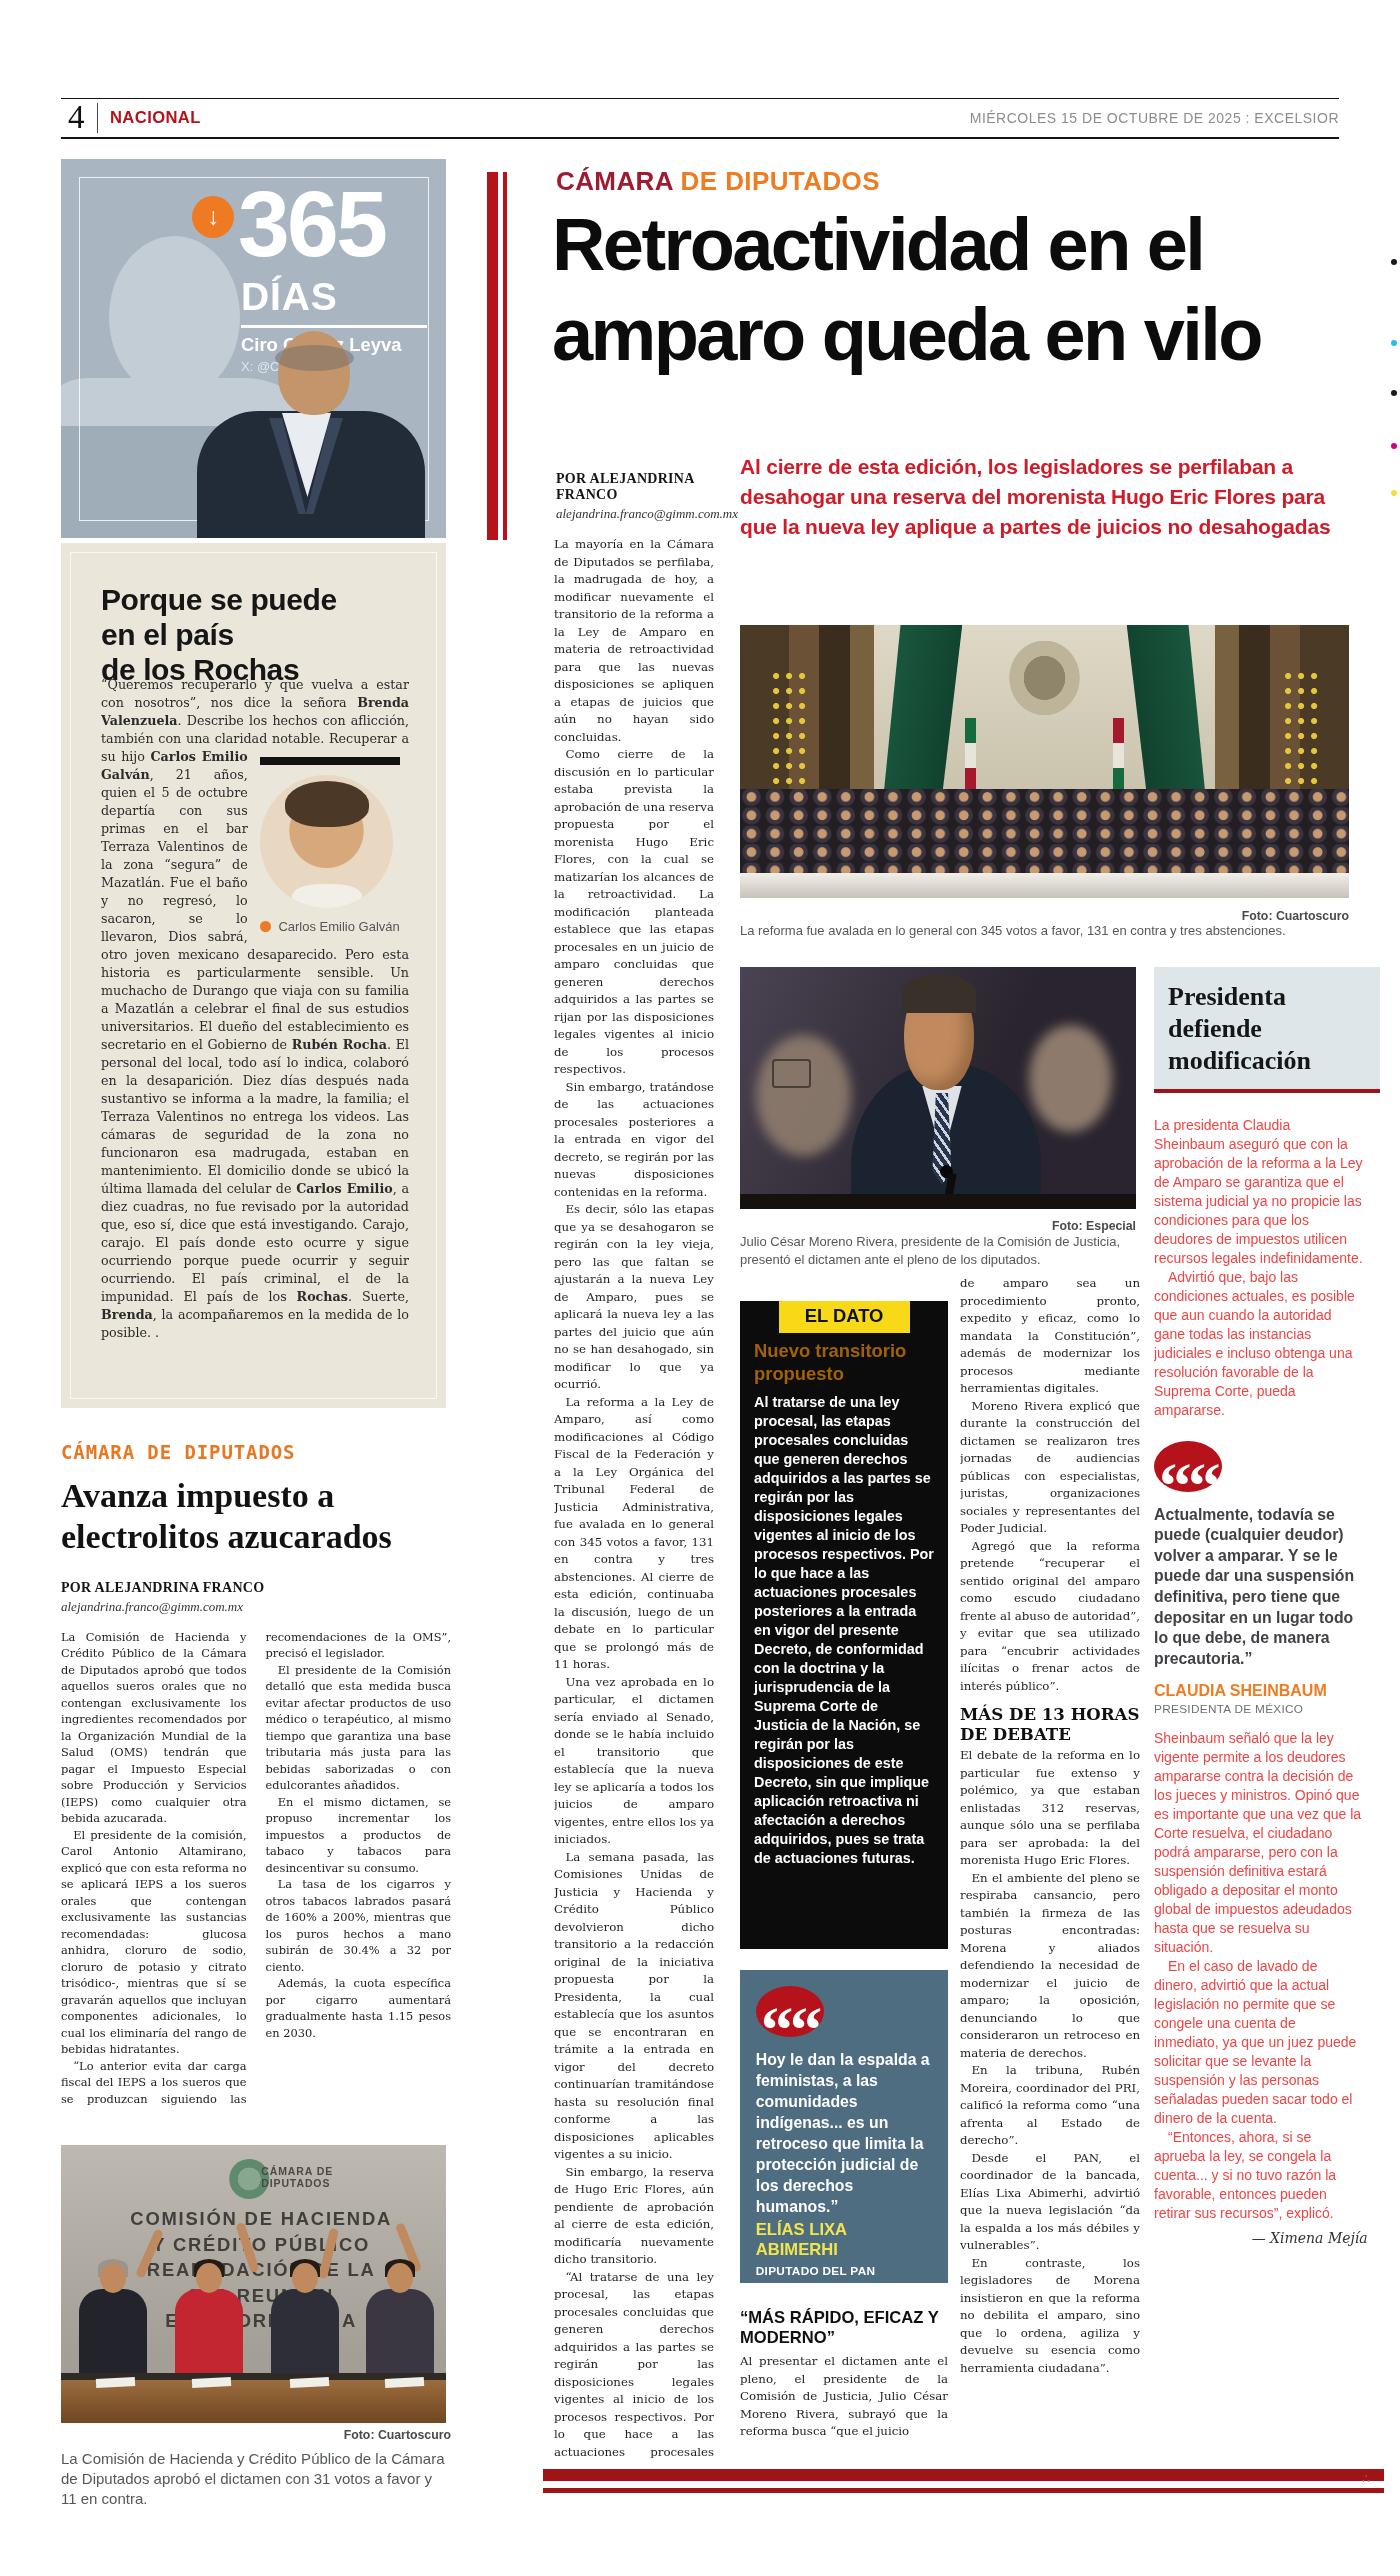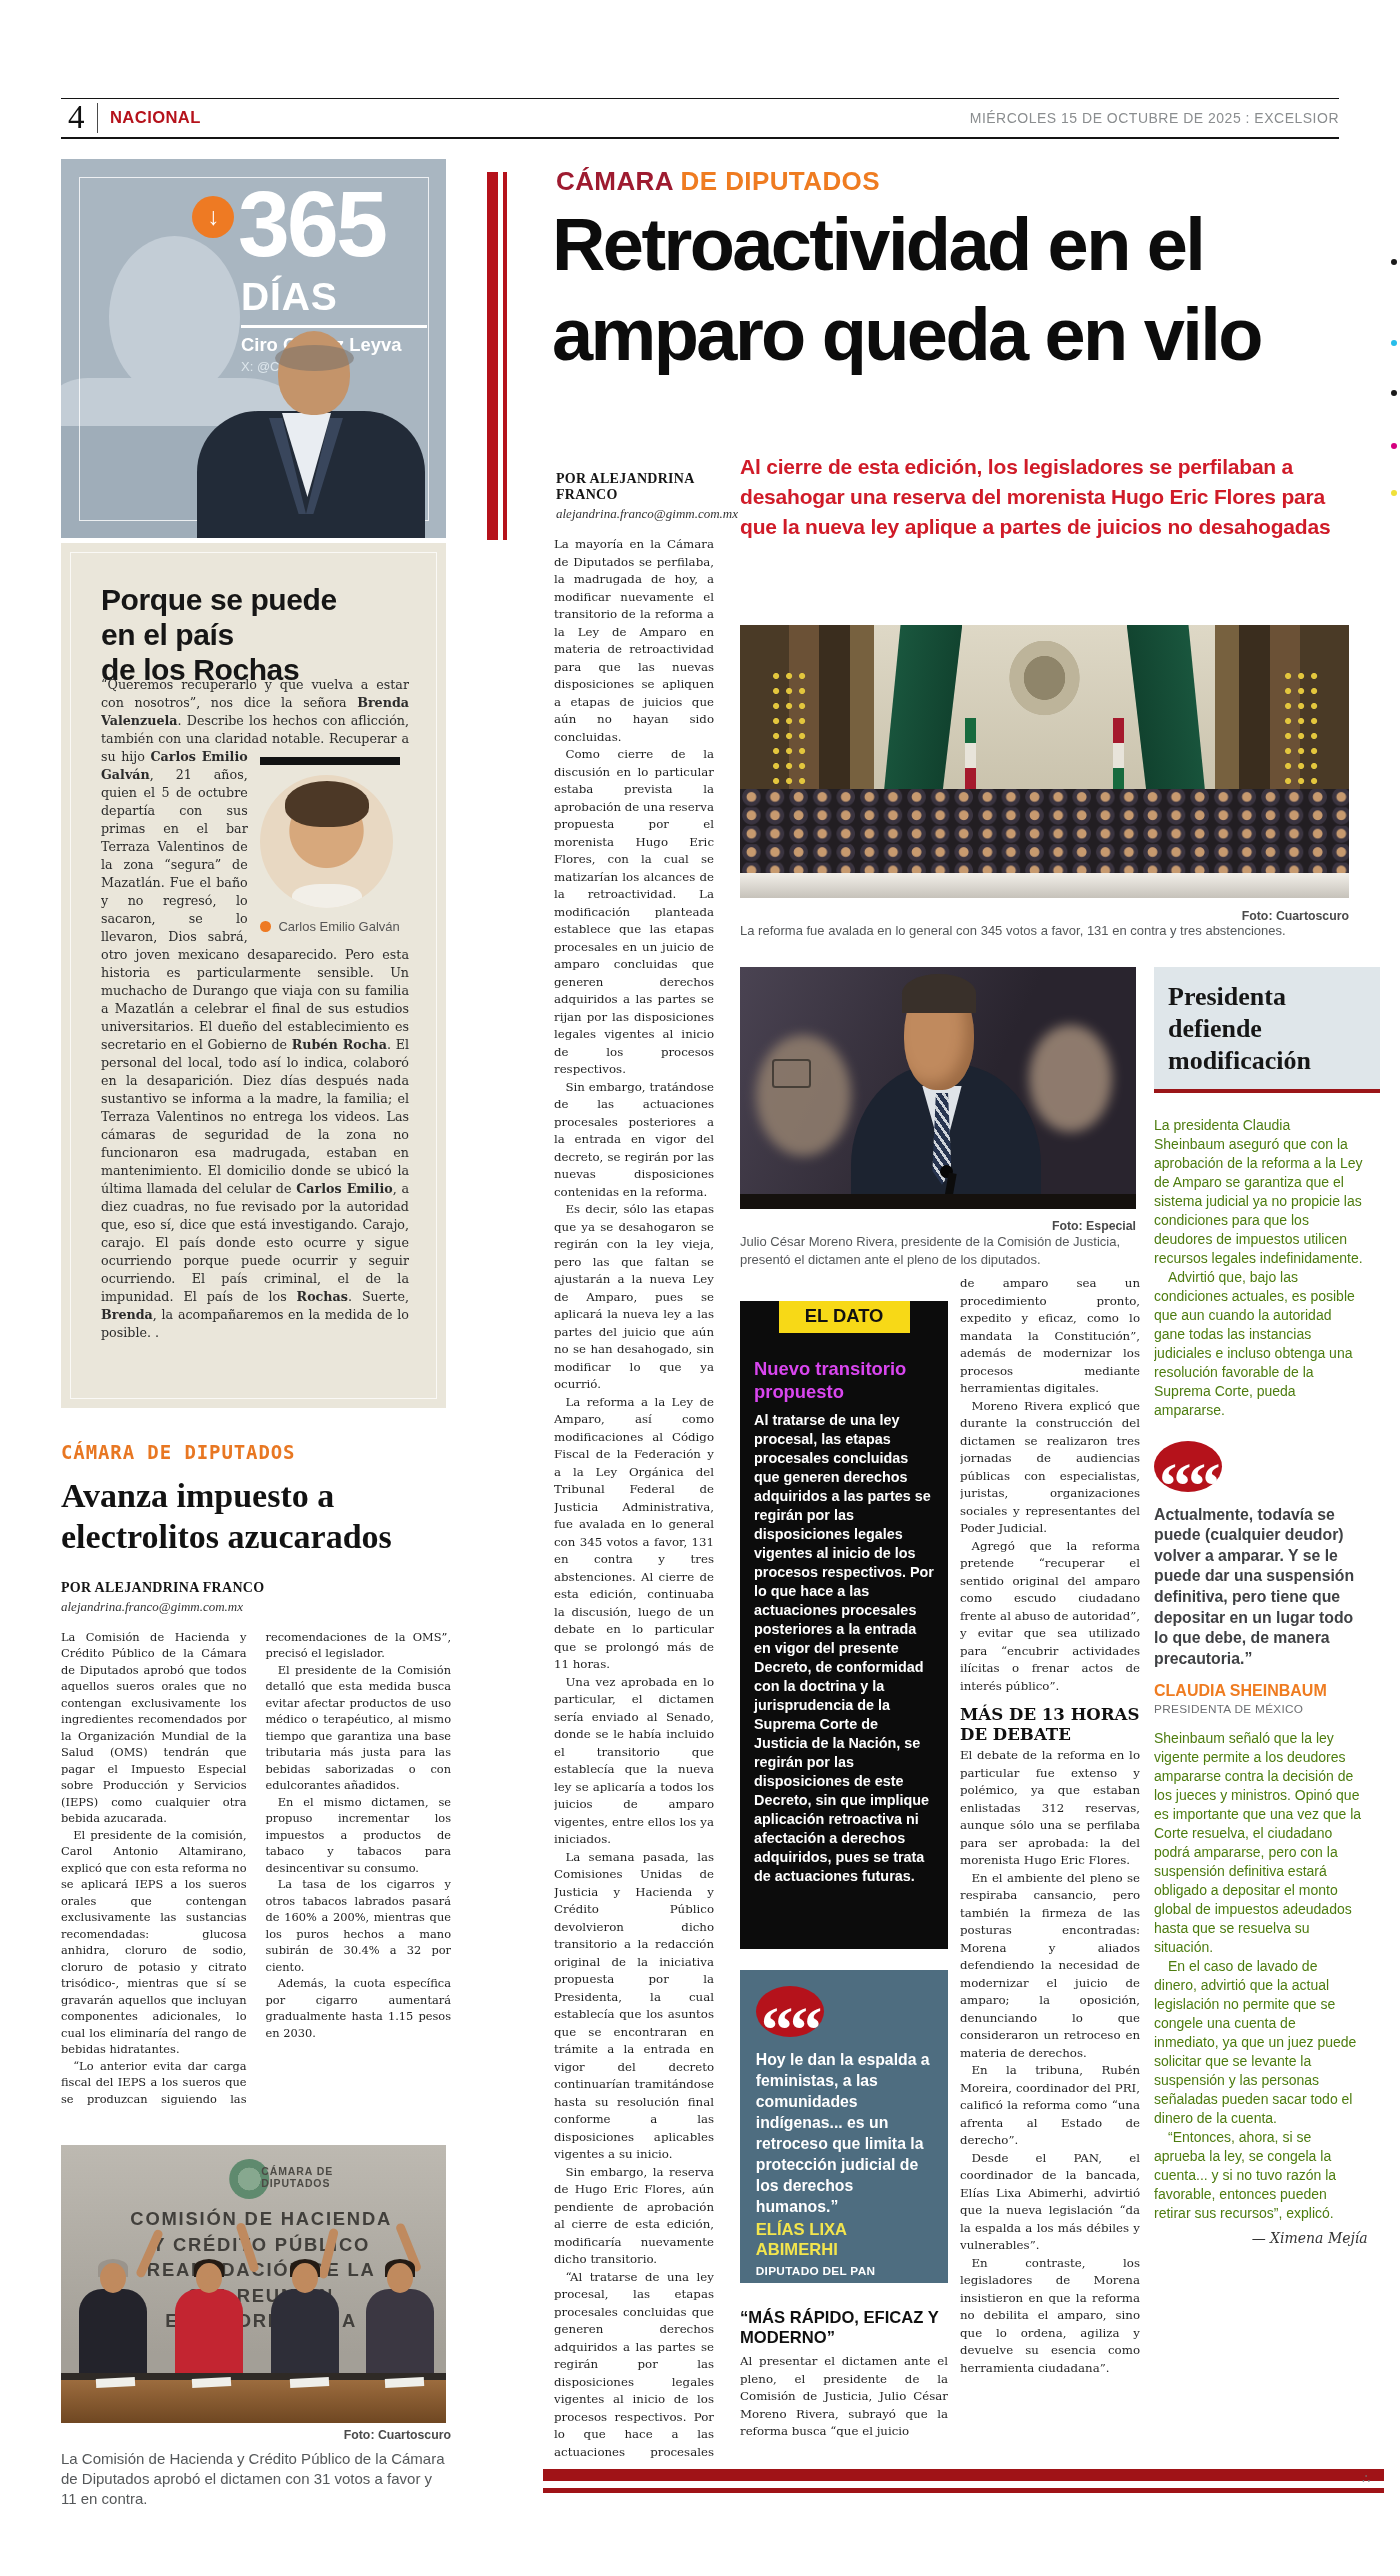--- a/index.html
+++ b/index.html
@@ -88,21 +88,21 @@
         color:#d01b28;letter-spacing:-0.2px;}
   .m-credit1{position:absolute;left:740px;top:904px;width:609px;}
   .m-caption1{position:absolute;left:740px;top:923px;width:613px;font-size:13px;color:#55585a;}
   .m-credit2{position:absolute;left:740px;top:1214px;width:396px;}
   .m-caption2{position:absolute;left:740px;top:1233px;width:381px;font-size:13px;line-height:18.4px;color:#55585a;}
 
   
   .dato{position:absolute;left:740px;top:1301px;width:208px;height:648px;background:#0c0c0c;padding:0 14px 14px;overflow:hidden;}
   .dato-tab{width:131px;margin:0 auto;background:#f7d917;color:#111;font-weight:bold;font-size:18.4px;
             text-align:center;padding:4.4px 0 5.3px;}
-  .dato-h{color:#d946ef;font-weight:bold;font-size:18.4px;line-height:23px;margin-top:24px;}
+  .dato-h{color:#a16207;font-weight:bold;font-size:18.4px;line-height:23px;margin-top:6px;}
   .dato-b{color:#fff;font-weight:bold;font-size:14.4px;line-height:19px;margin-top:8px;}
 
   
   .qicon{width:68px;height:51px;border-radius:50%;background:#b5121b;display:flex;align-items:center;justify-content:center;}
   .qicon span{font-family:"Liberation Serif",serif;font-weight:bold;font-size:65px;line-height:0;color:#fff;
               position:relative;top:19px;letter-spacing:-3.5px;}
   .lixa{position:absolute;left:740px;top:1970px;width:208px;height:313px;background:#4e6d80;padding:15.8px;overflow:hidden;}
   .lixa-t{color:#fff;font-weight:bold;font-size:15.8px;line-height:21px;margin-top:12.3px;}
   .lixa-n{color:#f3e54d;font-weight:bold;font-size:16.6px;margin-top:3px;}
   .lixa-r{color:#fff;font-weight:bold;font-size:11.8px;letter-spacing:0.3px;margin-top:3.5px;}
@@ -113,21 +113,21 @@
           font-family:"DejaVu Serif",serif;font-size:11.8px;line-height:17.5px;text-align:justify;color:#1f1f1f;}
   .m-colB p{margin:0;text-indent:11.4px;}
   .m-colB p.nofirst{text-indent:0;}
   .m-colB .subhead{margin:8.8px 0 3.5px;text-indent:0;text-align:left;}
 
   
   .side{position:absolute;left:1154px;top:967px;width:226px;height:1543px;overflow:hidden;}
   .side-titlebox{background:#dfe6ea;border-bottom:4.4px solid #9b1518;padding:14px 10.5px 12.3px 14px;}
   .side-title{font-family:"Liberation Serif",serif;font-weight:bold;font-size:26px;line-height:32px;color:#161616;}
   .side-title span{display:block;}
-  .side-body{margin-top:23px;font-size:14px;line-height:19px;color:#4d7c0f;width:210px;}
+  .side-body{margin-top:23px;font-size:14px;line-height:19px;color:#ef4444;width:210px;}
   .side-body p{margin:0;text-indent:14px;}
   .side-body p:first-child{text-indent:0;}
   .side .qicon{margin:21px 0 12.3px;}
   .side-quote{font-weight:bold;font-size:15.8px;line-height:20.6px;color:#3f4144;width:206px;}
   .side-name{margin-top:12.3px;font-weight:bold;font-size:16px;color:#ef7c21;}
   .side-role{margin-top:2.6px;font-size:11.8px;color:#6d6f72;letter-spacing:0.3px;}
   .side-body2{margin-top:12.3px;}
   .side-sign{margin-top:7px;font-family:"DejaVu Serif",serif;font-style:italic;font-size:14px;color:#333;
              text-align:right;padding-right:12.3px;}
 

